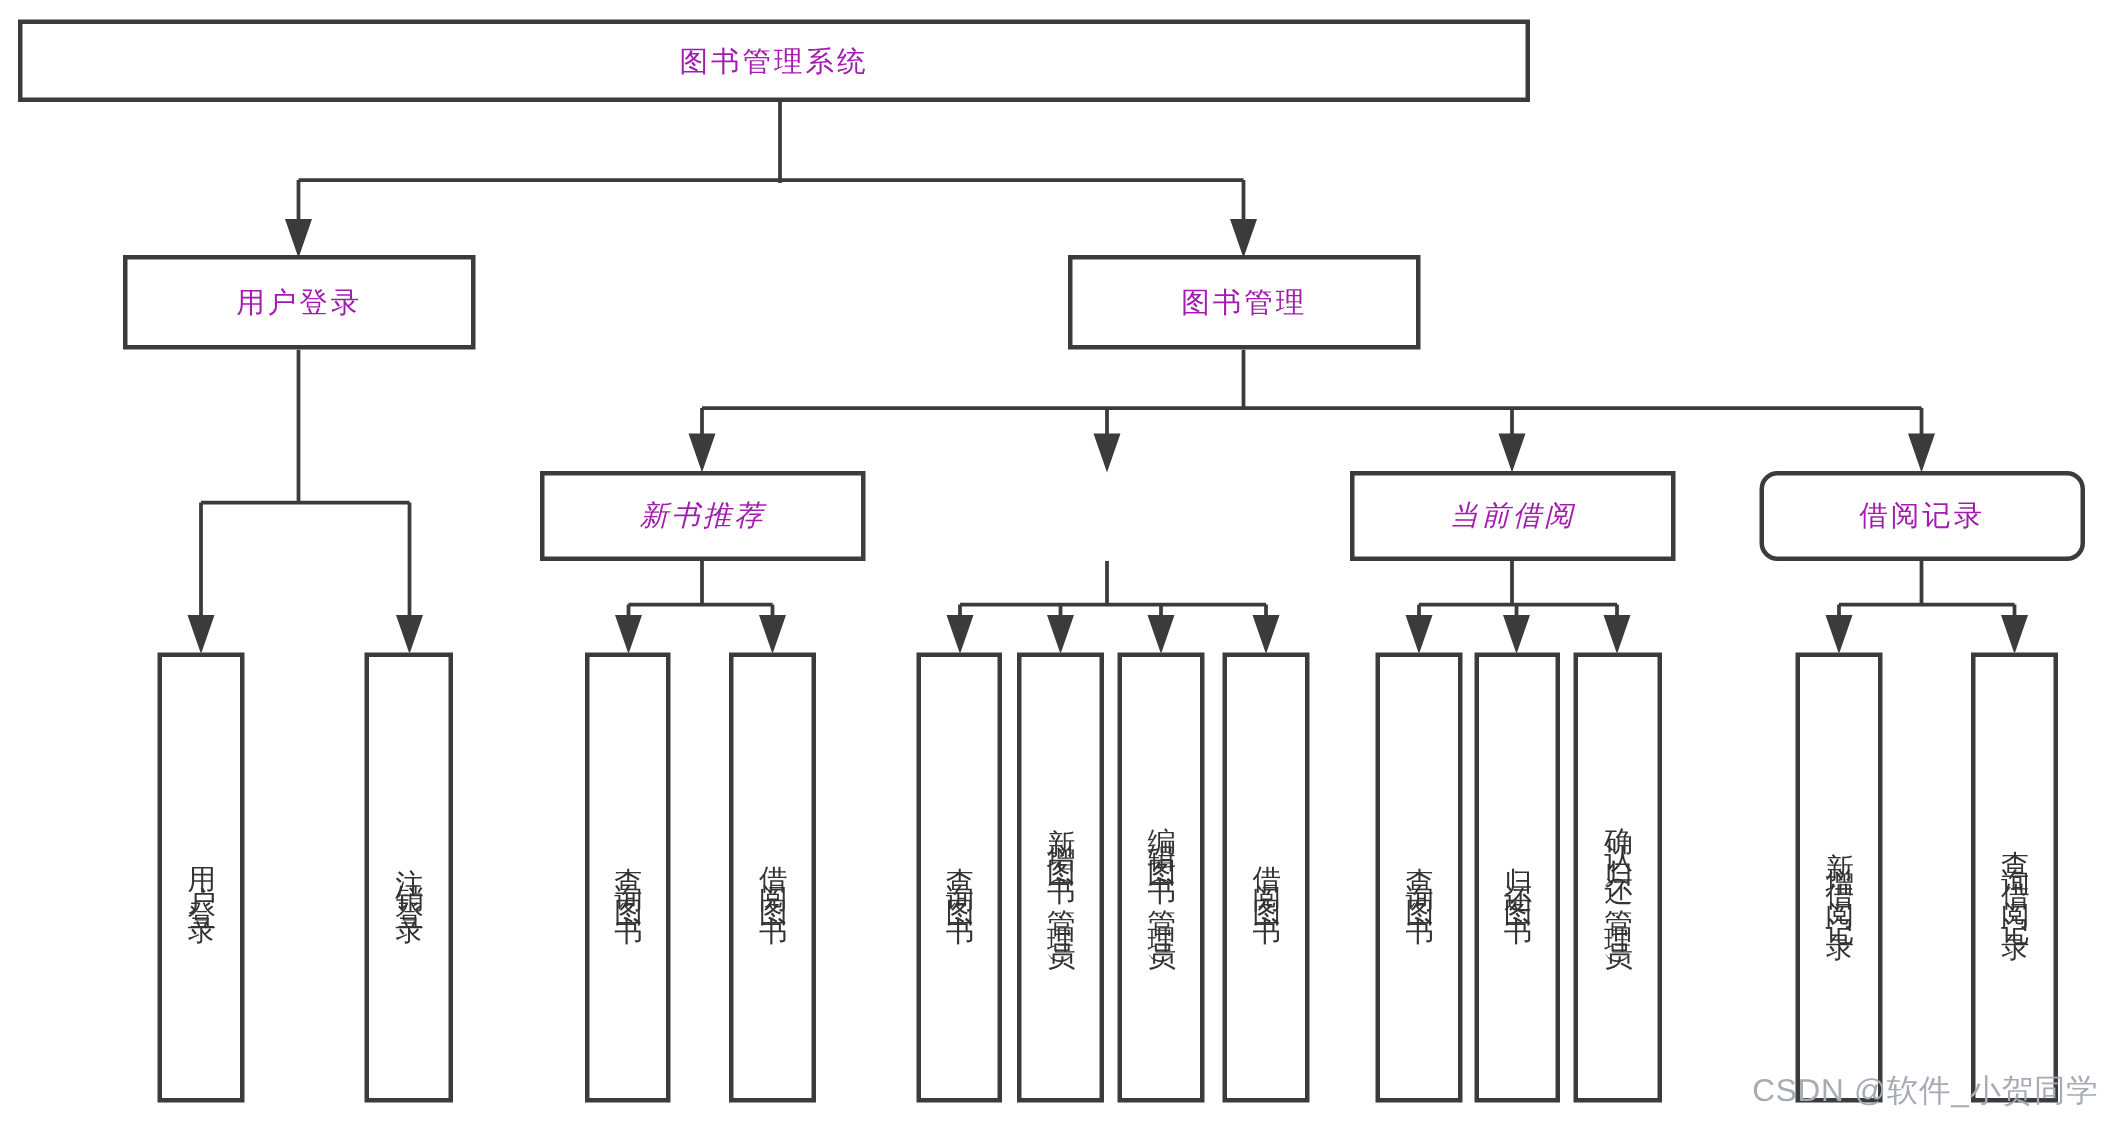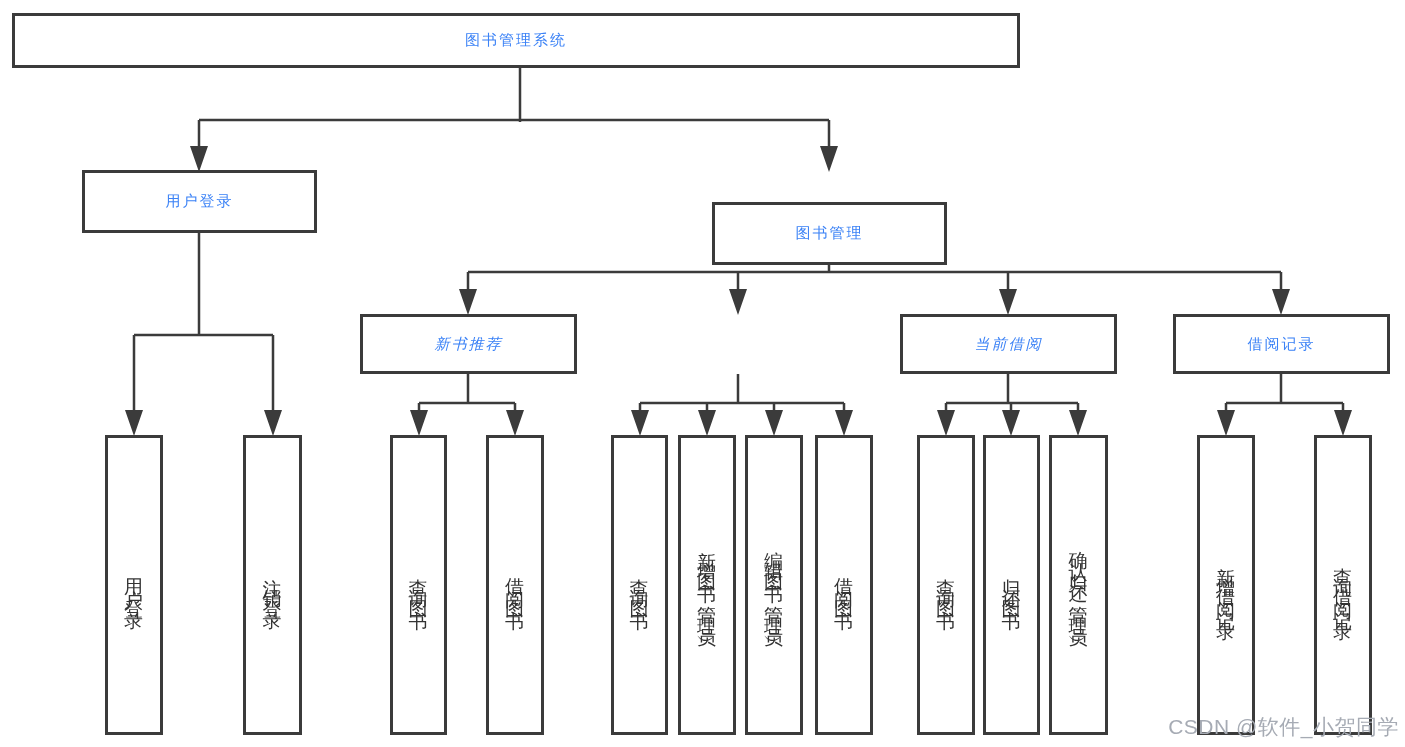--- a/index.html
+++ b/index.html
@@ -34,23 +34,23 @@
     position: absolute;
     box-sizing: border-box;
     border: 3px solid #3b3b3b;
     background: #ffffff;
     display: flex;
     align-items: center;
     justify-content: center;
     z-index: 1;
   }
   .hbox span {
-    font-size: 15px;
+    font-size: 19px;
     letter-spacing: 2px;
-    color: #3b82f6;
+    color: #a21caf;
     white-space: nowrap;
   }
   .vbox span {
     writing-mode: vertical-rl;
     text-orientation: mixed;
     font-size: 19px;
     line-height: 1;
     letter-spacing: 11px;
     color: #333333;
   }
@@ -127,31 +127,31 @@
       M1334,410 L1352,410 L1343,436 Z"></path>
   </svg>
 
   <div class="box hbox" style="left:12px; top:13px; width:1008px; height:55px;">
     <span>图书管理系统</span>
   </div>
 
   <div class="box hbox" style="left:82px; top:170px; width:235px; height:63px;">
     <span>用户登录</span>
   </div>
-  <div class="box hbox" style="left:712px; top:170px; width:235px; height:63px;margin-top:32px;">
+  <div class="box hbox" style="left:712px; top:170px; width:235px; height:63px;">
     <span>图书管理</span>
   </div>
 
   <div class="box hbox" style="left:360px; top:314px; width:217px; height:60px;font-style:italic;">
     <span>新书推荐</span>
   </div>
   <div class="box hbox" style="left:900px; top:314px; width:217px; height:60px;font-style:italic;">
     <span>当前借阅</span>
   </div>
-  <div class="box hbox" style="left:1173px; top:314px; width:217px; height:60px;">
+  <div class="box hbox" style="left:1173px; top:314px; width:217px; height:60px;border-radius:12px;">
     <span>借阅记录</span>
   </div>
 
   <div class="box vbox" style="left:105px; top:435px; width:58px; height:300px;">
     <span>用户登录</span>
   </div>
   <div class="box vbox" style="left:243px; top:435px; width:59px; height:300px;">
     <span>注销登录</span>
   </div>
 

